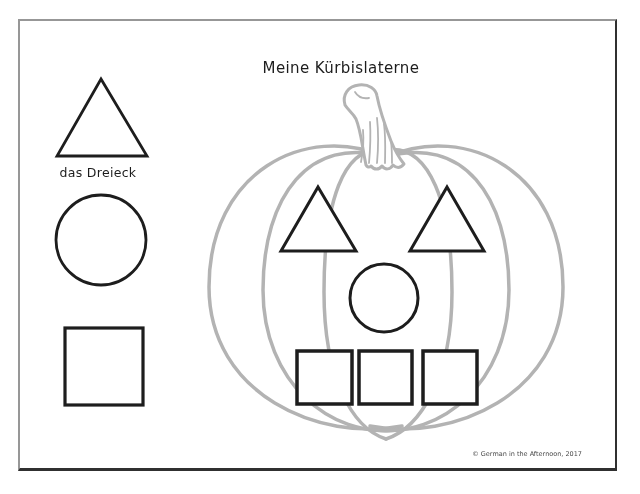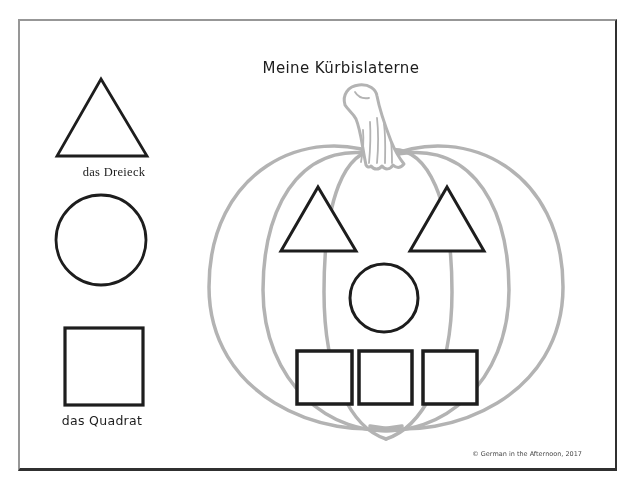--- a/index.html
+++ b/index.html
@@ -44,21 +44,21 @@
     color: var(--text, #1d1d1d);
   }
   .legend-label {
     position: absolute;
     width: 140px;
     text-align: center;
     font-size: 12.5px;
     letter-spacing: 0.3px;
     color: var(--text, #1d1d1d);
   }
-  .legend-label.triangle { left: 44px; top: 165px; font-family: Liberation Serif, serif; }
+  .legend-label.triangle { left: 28px; top: 165px; }
   .legend-label.circle   { left: 31px; top: 291px; }
   .legend-label.square   { left: 32px; top: 413px; }
   .copyright {
     position: absolute;
     left: 462px;
     top: 450px;
     width: 120px;
     text-align: right;
     font-size: 6.5px;
     color: var(--copyright_text, #4a4a4a);
@@ -148,17 +148,16 @@
       <polygon class="face-shape" points="318,187 356,251 281,251"></polygon>
       <polygon class="face-shape" points="447,187 484,251 410,251"></polygon>
       <circle class="face-shape" cx="384" cy="298" r="34"></circle>
       <rect class="face-shape square" x="297" y="351" width="55" height="53"></rect>
       <rect class="face-shape square" x="359" y="351" width="53" height="53"></rect>
       <rect class="face-shape square" x="423" y="351" width="54" height="53"></rect>
     </g>
   </svg>
 
   <div class="legend-label triangle">das Dreieck</div>
-  <div class="legend-label square">das Quadrat</div>
 
   <div class="copyright">© German in the Afternoon, 2017</div>
 
 </div>
 
 </body></html>

